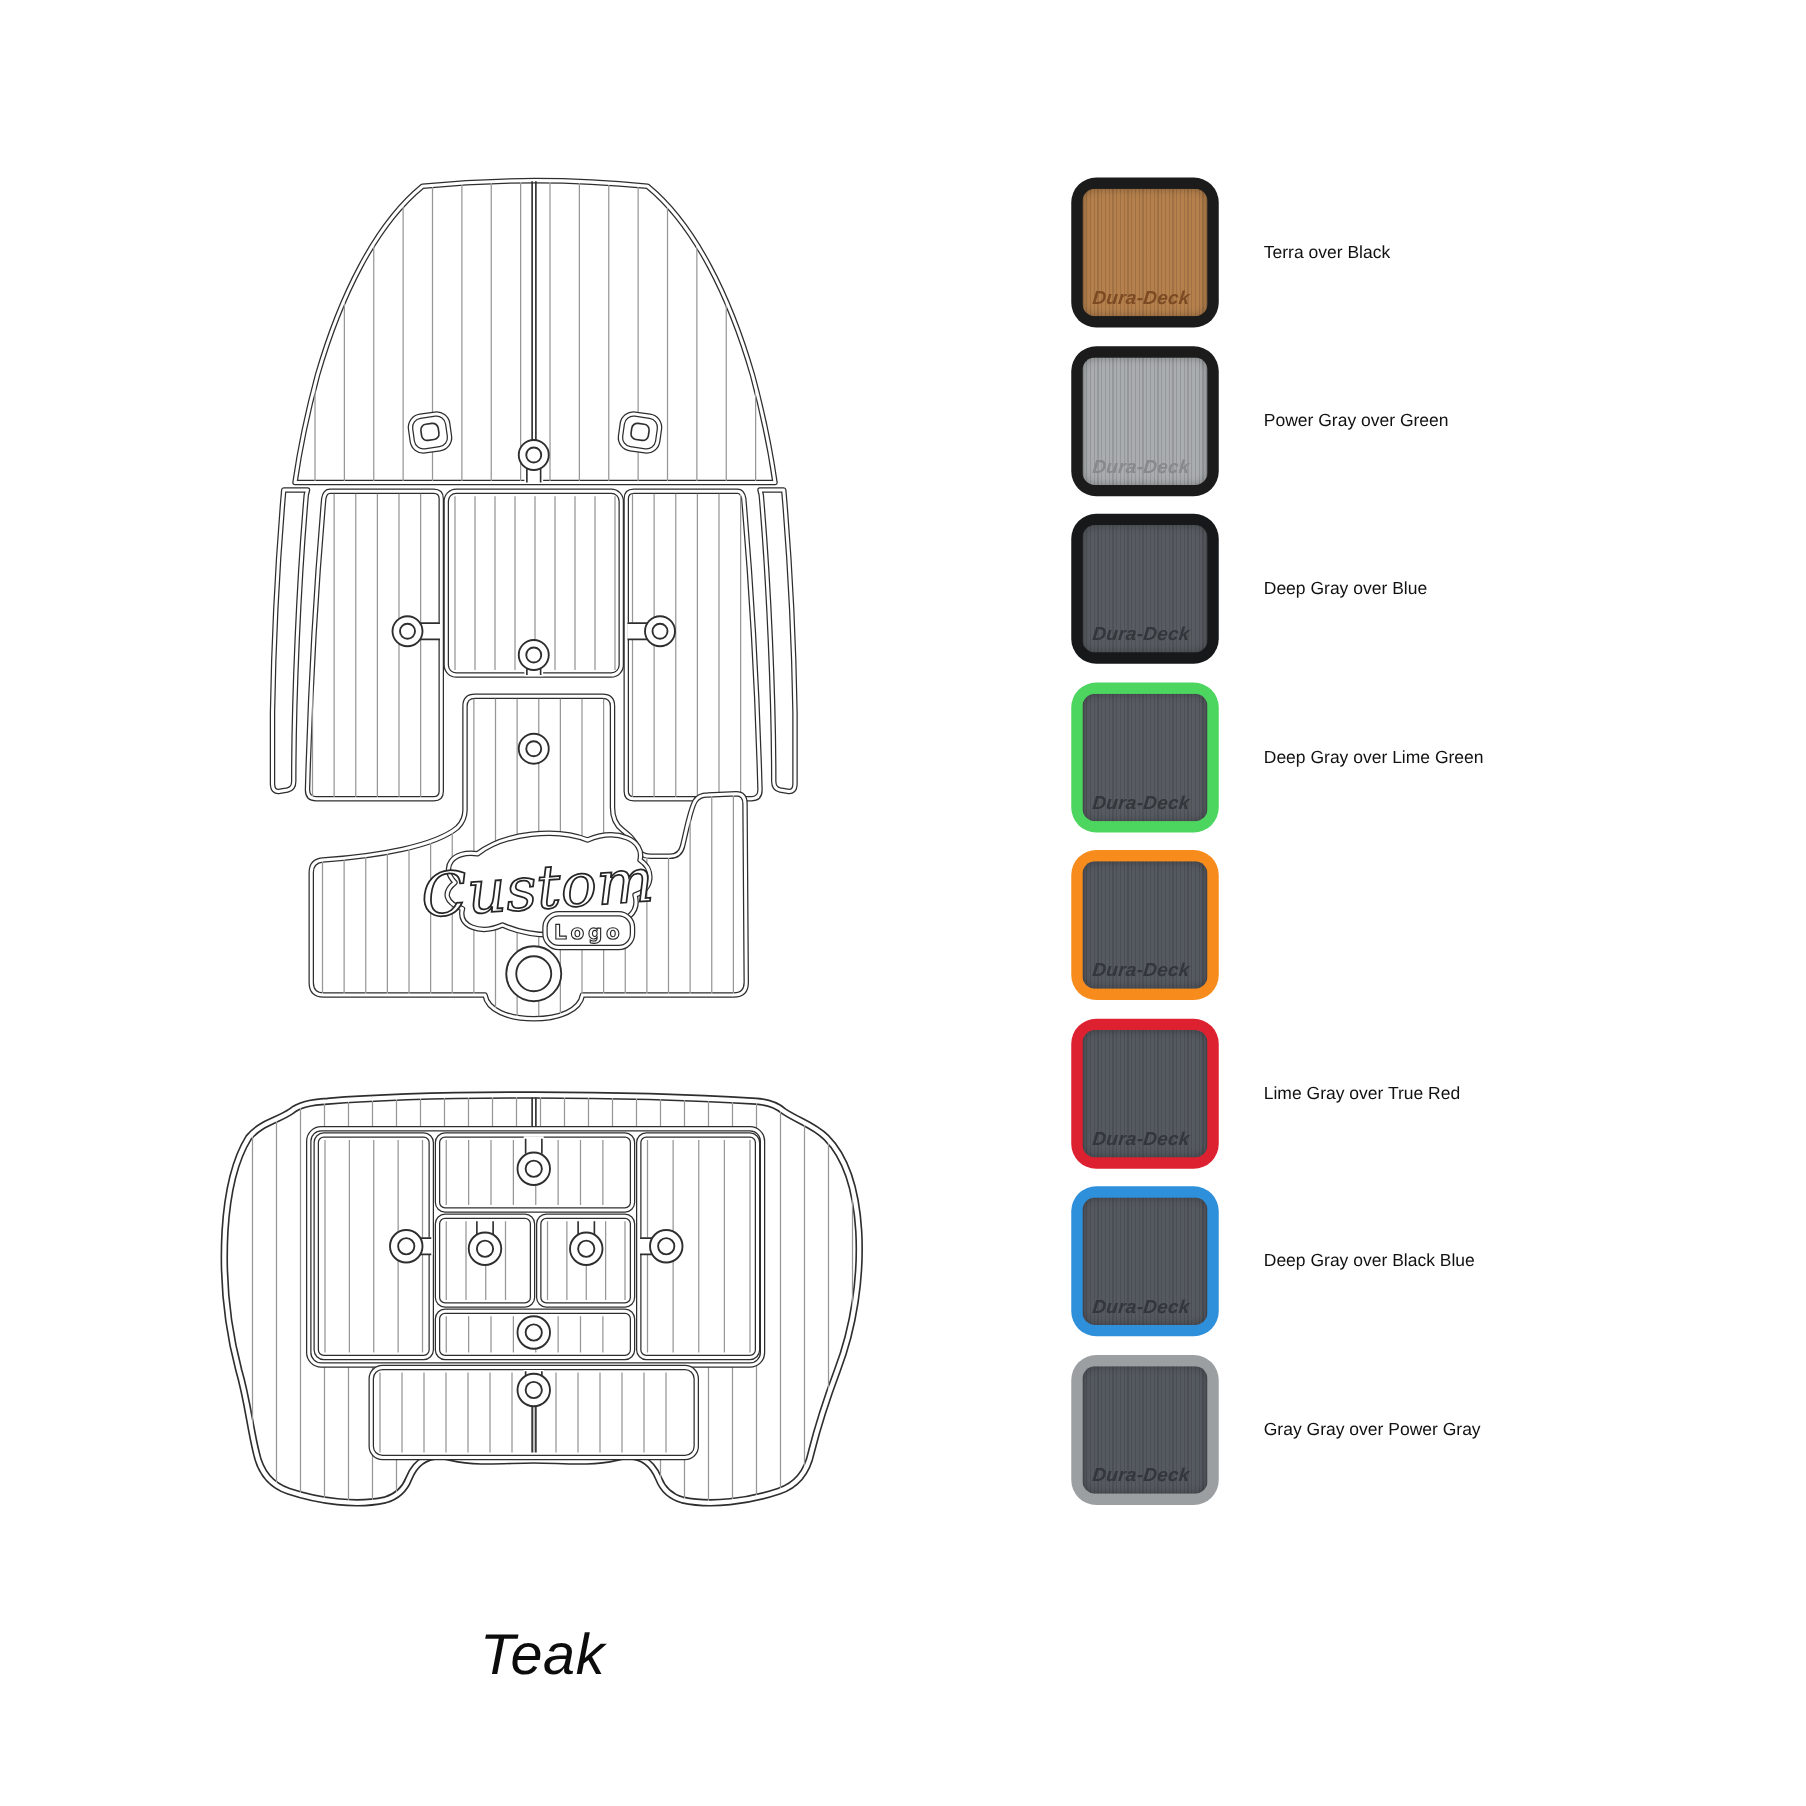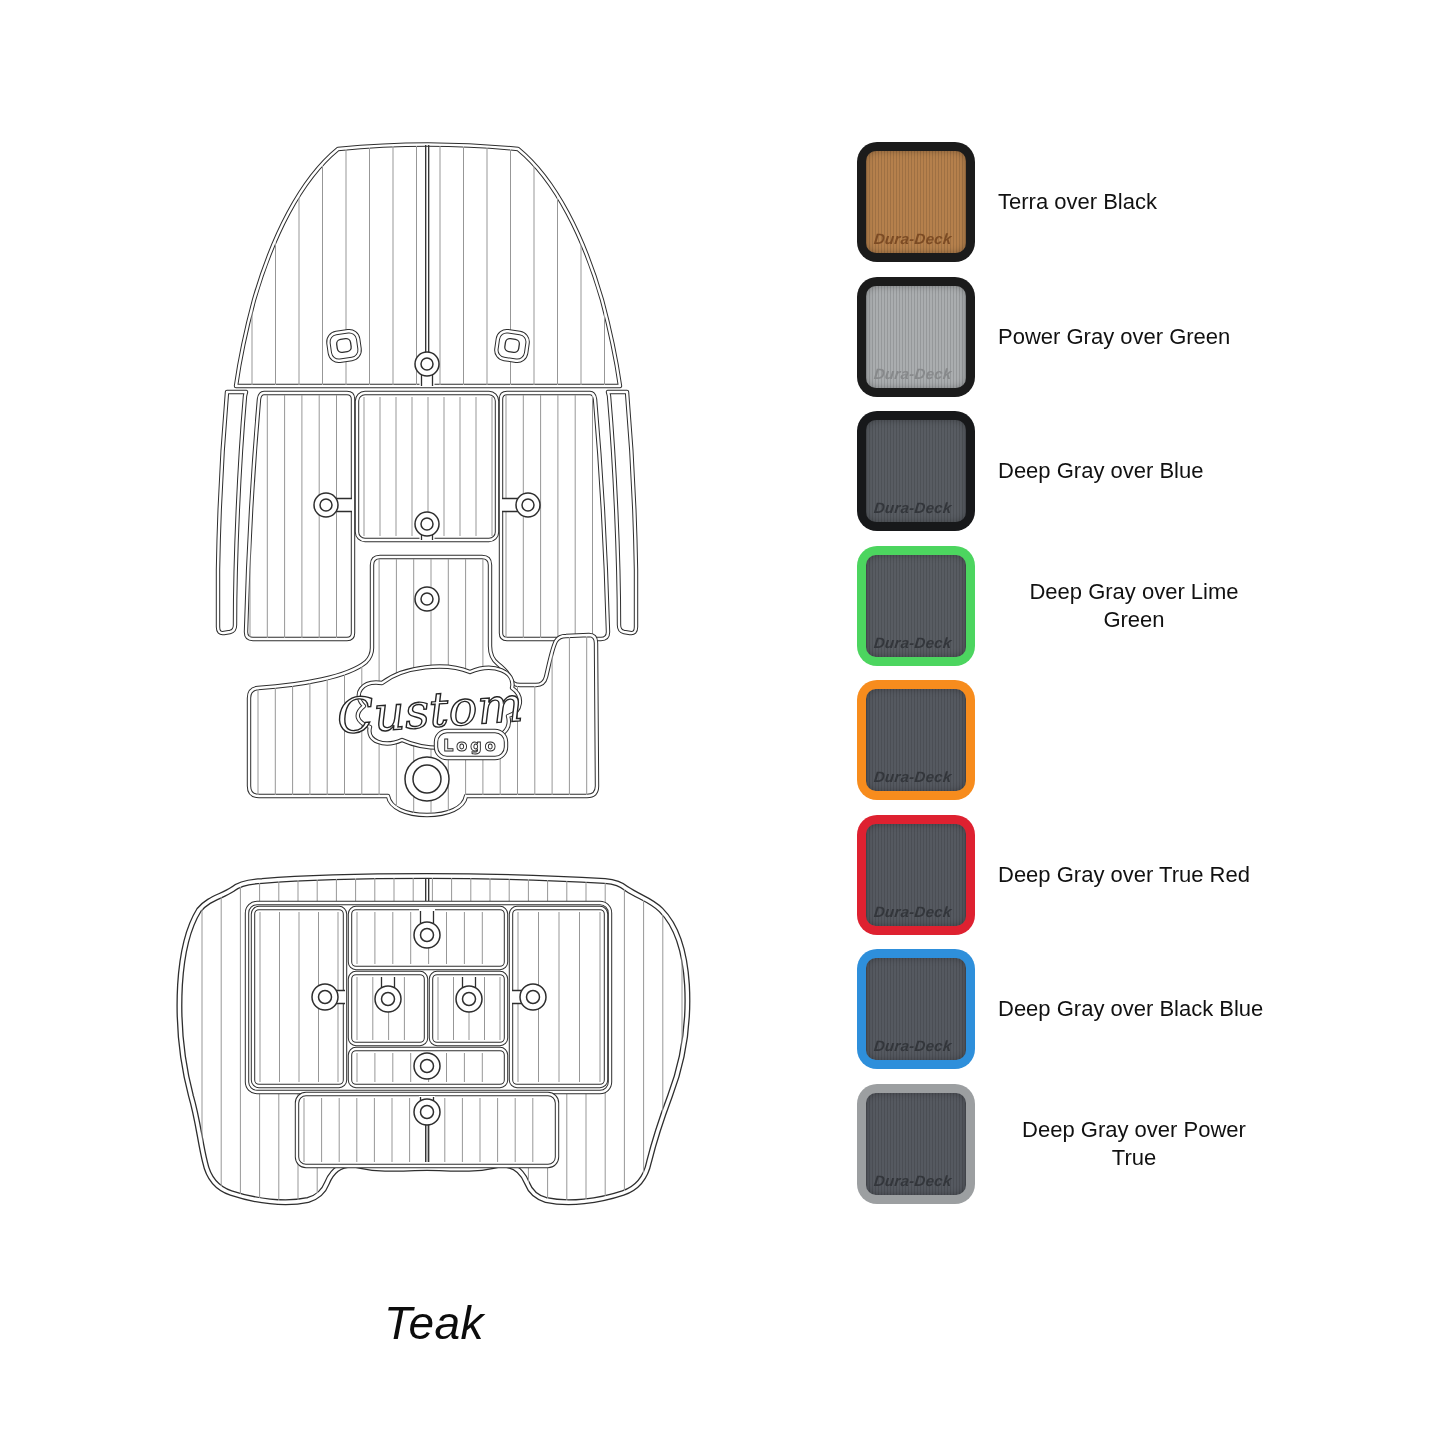--- a/index.html
+++ b/index.html
@@ -18,21 +18,21 @@
   .wf{fill:#fff;stroke:none;}
   .teak{position:absolute;left:384px;top:1296px;font-size:46px;color:#0c0c0c;letter-spacing:.5px;font-style:italic;}
   .swatch-list{position:absolute;left:857px;top:142px;display:flex;flex-direction:column;gap:14.5px;}
   .swatch-row{display:flex;align-items:center;height:120px;}
   .chip{width:118px;height:120px;border-radius:20px;position:relative;flex:none;}
   .pad{position:absolute;left:9px;top:9px;right:9px;bottom:9px;border-radius:10px;
        background-image:repeating-linear-gradient(90deg,rgba(0,0,0,.12) 0px,rgba(0,0,0,.12) 1px,rgba(255,255,255,0) 1px,rgba(255,255,255,0) 3px);
        box-shadow:inset 0 0 7px rgba(0,0,0,.30);}
   .brand{position:absolute;left:8px;bottom:6px;font-style:italic;font-weight:bold;font-size:15px;
          transform:skewX(-6deg);letter-spacing:.3px;white-space:nowrap;}
-  .swatch-label{margin-left:23px;font-size:22px;line-height:1.25;color:#111;max-width:272px;text-align:center;}
+  .swatch-label{margin-left:36px;font-size:14px;line-height:1.25;color:#111;max-width:272px;}
 </style>
 </head>
 <body>
 
 <div class="canvas">
 
   <svg style="left:213px;top:130px;" width="432" height="700" viewBox="213 130 432 700">
     <defs>
       <path id="hull" d="M338 149Q428 140 518 149C556 180 584 238 602 300C609 326 616 358 620 386L236 386C240 358 247 326 254 300C272 238 300 180 338 149Z"></path>
       <path id="lstrip" d="M227 392C222 450 219 510 218 570L218 627Q218 634 224 633L230 632Q235 631 235 625C235 558 239 466 245 396L246 392Z"></path>
@@ -281,35 +281,35 @@
         </div>
       </div>
     </div>
 
     <div class="swatch-row">
       <div class="chip" style="background: rgb(222, 33, 48);">
         <div class="pad" style="background-color: rgb(85, 89, 96);">
           <span class="brand" style="color: rgb(51, 54, 59);">Dura-Deck</span>
         </div>
       </div>
-      <div class="swatch-label">Deep Gray over True Red</div>
+      <div class="swatch-label">Lime Gray over True Red</div>
     </div>
 
     <div class="swatch-row">
       <div class="chip" style="background: rgb(46, 143, 219);">
         <div class="pad" style="background-color: rgb(85, 89, 96);">
           <span class="brand" style="color: rgb(51, 54, 59);">Dura-Deck</span>
         </div>
       </div>
       <div class="swatch-label">Deep Gray over Black Blue</div>
     </div>
 
     <div class="swatch-row">
       <div class="chip" style="background: rgb(156, 159, 161);">
         <div class="pad" style="background-color: rgb(85, 89, 96);">
           <span class="brand" style="color: rgb(51, 54, 59);">Dura-Deck</span>
         </div>
       </div>
-      <div class="swatch-label">Deep Gray over Power True</div>
+      <div class="swatch-label">Gray Gray over Power Gray</div>
     </div>
 
   </div>
 </div>
 
 </body></html>

